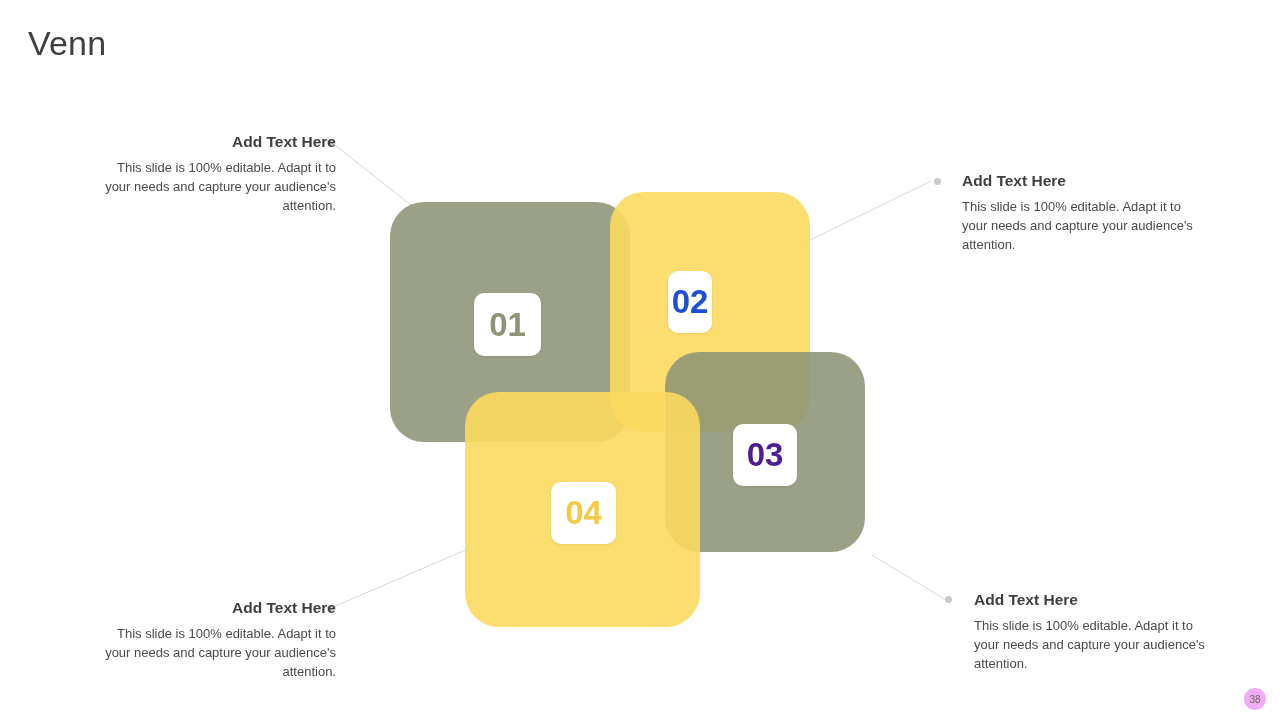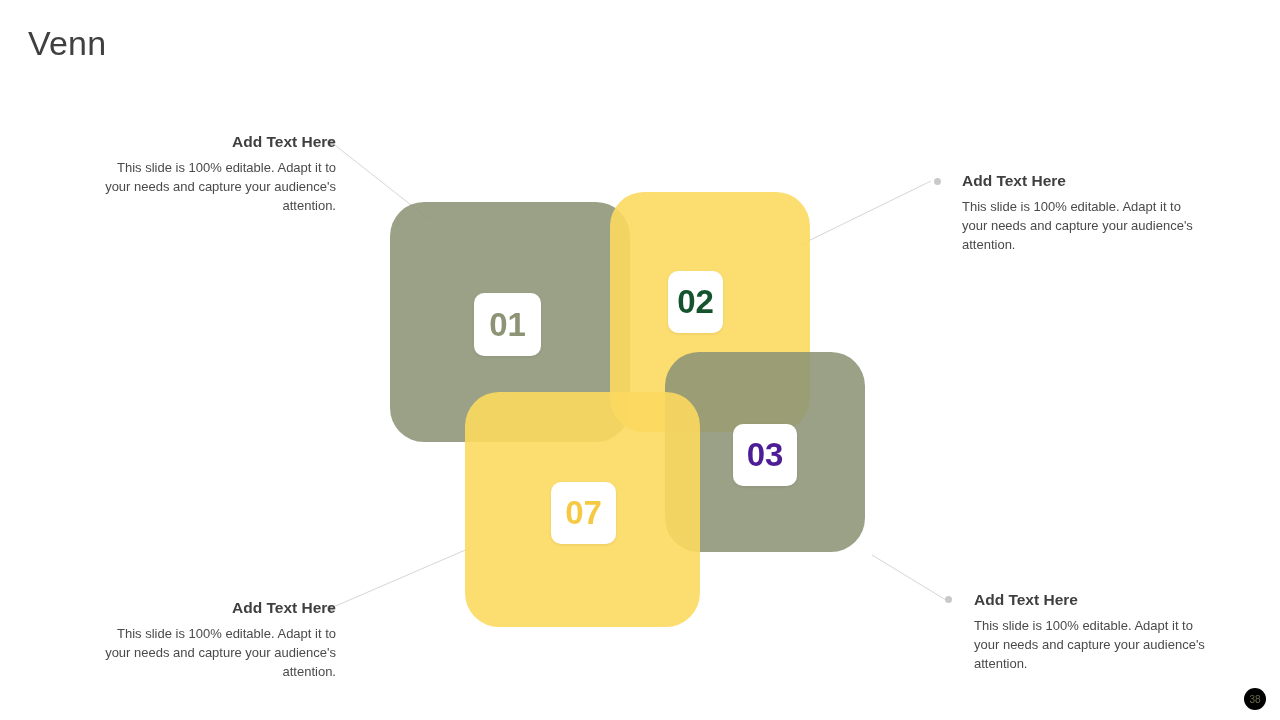--- a/index.html
+++ b/index.html
@@ -33,21 +33,21 @@
 
   .badge{
     position:absolute;
     background:#ffffff;
     border-radius:10px;
     display:flex;align-items:center;justify-content:center;
     font-size:33px;font-weight:bold;
     box-shadow:0 1px 3px rgba(0,0,0,.08);
   }
   .b01{left:474px;top:293px;width:67px;height:63px;color:#8d9475;}
-  .b02{left:668px;top:271px;width:55px;height:62px;color:#14532d;}
+  .b02{left:668px;top:271px;width:44px;height:62px;color:#1d4ed8;}
   .b03{left:733px;top:424px;width:64px;height:62px;color:#4c1d95;}
   .b04{left:551px;top:482px;width:65px;height:62px;color:#f6c944;}
 
   
   .tb{position:absolute;width:240px;margin-left:16px;}
   .tb .hd{font-size:15.5px;font-weight:bold;color:#3f3f3f;line-height:20px;}
   .tb .bd{font-size:13px;color:#4a4a4a;line-height:19px;margin-top:6px;}
   .tb.right{text-align:right;}
   .tb.left{text-align:left;}
 
@@ -58,21 +58,21 @@
 
   .dot{position:absolute;width:7px;height:7px;border-radius:50%;background:#c9c9c9;}
   .d1{left:327px;top:139px;}
   .d2{left:934px;top:178px;}
   .d3{left:327px;top:605px;}
   .d4{left:945px;top:596px;}
 
   .pagenum{
     position:absolute;right:14px;bottom:10px;
     width:22px;height:22px;border-radius:50%;
-    background:#000000;color:#6b6b4a;
+    background:#f0abfc;color:#6b6b4a;
     font-size:10px;display:flex;align-items:center;justify-content:center;
   }
 </style>
 </head>
 <body>
 
 <div class="slide">
 
   <div class="title">Venn</div>
 
@@ -84,21 +84,21 @@
   </svg>
 
   <div class="shape sh01"></div>
   <div class="shape sh02"></div>
   <div class="shape sh03"></div>
   <div class="shape sh04"></div>
 
   <div class="badge b01">01</div>
   <div class="badge b02">02</div>
   <div class="badge b03">03</div>
-  <div class="badge b04">07</div>
+  <div class="badge b04">04</div>
 
   <div class="dot d1"></div>
   <div class="dot d2"></div>
   <div class="dot d3"></div>
   <div class="dot d4"></div>
 
   <div class="tb tb1 right">
     <div class="hd">Add Text Here</div>
     <div class="bd">This slide is 100% editable. Adapt it to your needs and capture your audience's attention.</div>
   </div>

